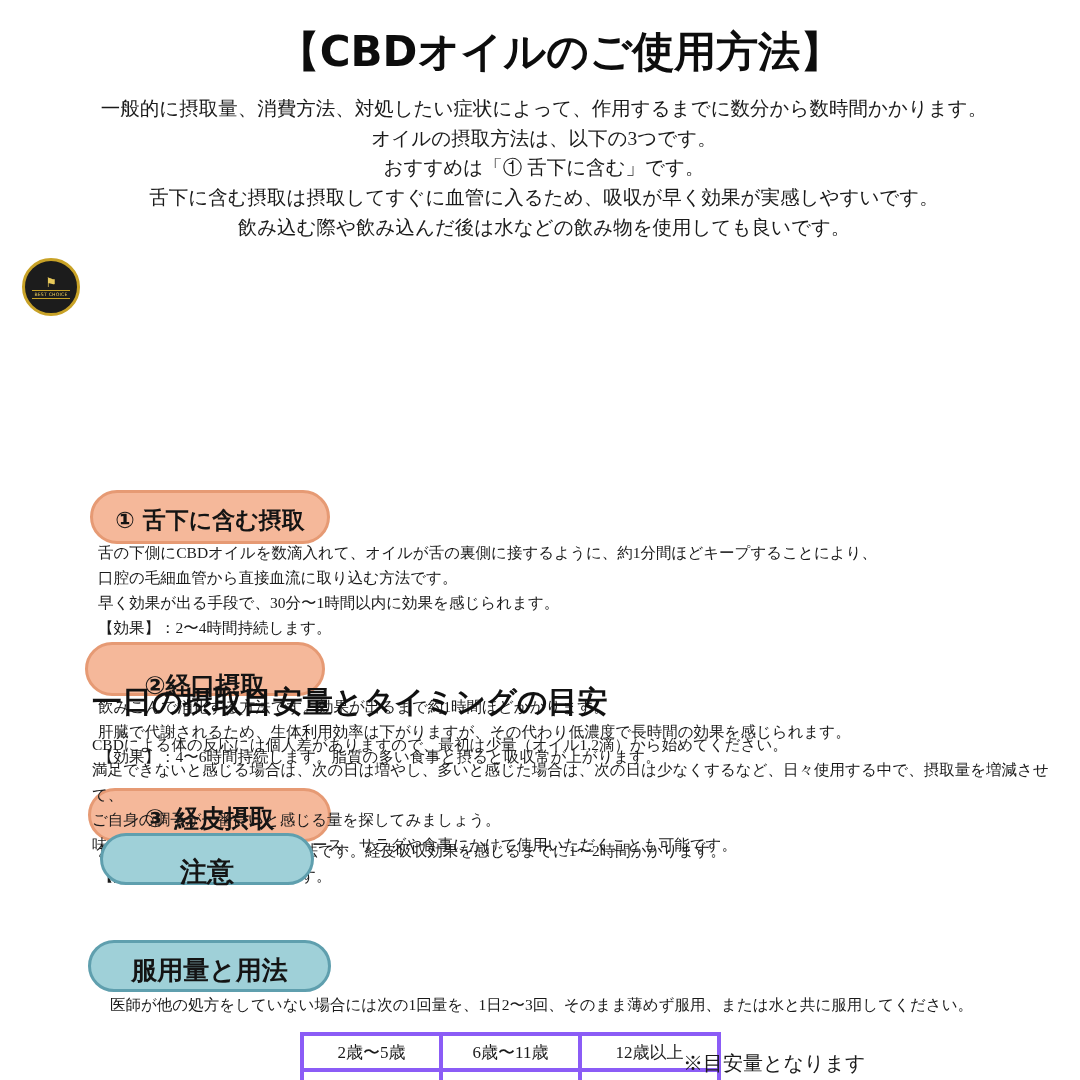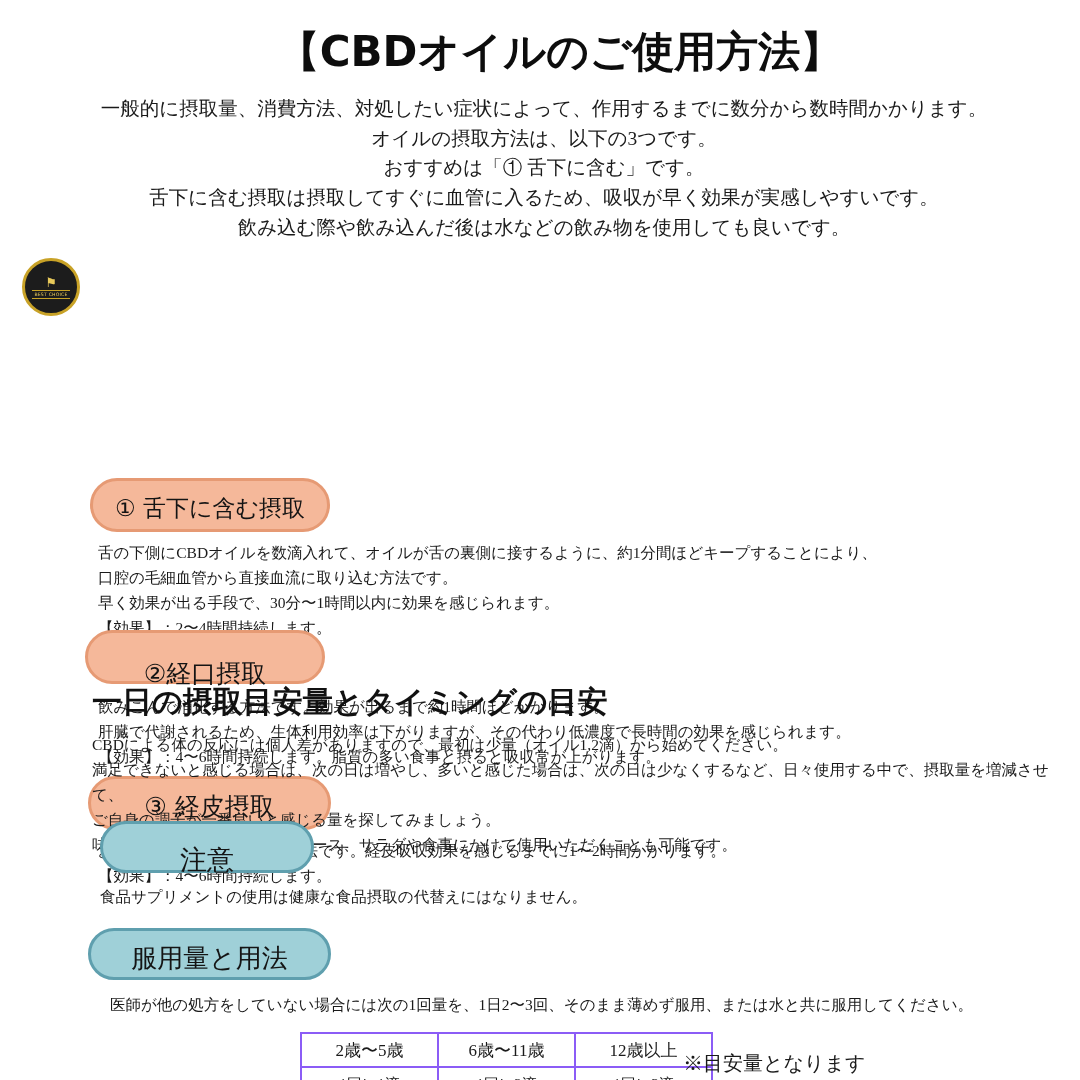--- a/index.html
+++ b/index.html
@@ -47,24 +47,25 @@
   .section {
     position: relative;
   }
   .pill {
     display: inline-block;
     border-radius: 40px;
     border: 3px solid #e7946f;
     background: #f4b99b;
     color: #141414;
     font-family: "DejaVu Sans", "Liberation Sans", sans-serif;
-    font-weight: normal;
+    font-weight: bold;
     text-align: center;
     line-height: 1;
     box-sizing: border-box;
+    margin-top: 12px;
   }
   .pill-o {
     border: 3px solid #e69a74;
     background: #f5b89a;
   }
   .pill-t {
     border: 3px solid #5f9fae;
     background: #9fd0d8;
   }
 
@@ -110,21 +111,21 @@
     font-size: 30px;
     color: #111;
   }
 
   
   table.dose {
     border-collapse: collapse;
     font-family: "Liberation Serif", serif;
   }
   table.dose td {
-    border: 2px solid #8b5cf6;
+    border: 4px solid #8b5cf6;
     text-align: center;
     padding: 3px 4px;
   }
   table.dose tr.head td {
     font-size: 17px;
     font-weight: normal;
     height: 26px;
     width: 127px;
   }
   table.dose tr.row td {
@@ -184,23 +185,20 @@
 
   <div class="h2" style="position:absolute; left:92px; top:658px;text-align:center;">一日の摂取目安量とタイミングの目安</div>
   <div class="body-text" style="position:absolute; left:92px; top:708px; width:960px;">
     <div>CBDによる体の反応には個人差がありますので、最初は少量（オイル1,2滴）から始めてください。</div>
     <div>満足できないと感じる場合は、次の日は増やし、多いと感じた場合は、次の日は少なくするなど、日々使用する中で、摂取量を増減させて、</div>
     <div>ご自身の調子が一番良いと感じる量を探してみましょう。</div>
     <div>味が苦手な方はコーヒーやジュース、サラダや食事にかけて使用いただくことも可能です。</div>
   </div>
 
   <div class="pill pill-t" style="position:absolute; left:100px; top:797px; width:214px; height:52px; font-size:27px; padding-top:22px;">注意</div>
-  <div class="body-text" style="position:absolute; left:100px; top:860px; width:920px;">
-    <div>食品サプリメントの使用は健康な食品摂取の代替えにはなりません。</div>
-  </div>
 
   <div class="pill pill-t" style="position:absolute; left:88px; top:904px; width:243px; height:52px; font-size:26px; padding-top:14px;">服用量と用法</div>
   <div class="body-text" style="position:absolute; left:110px; top:968px; width:940px;">
     <div>医師が他の処方をしていない場合には次の1回量を、1日2〜3回、そのまま薄めず服用、または水と共に服用してください。</div>
   </div>
 
   <table class="dose" style="position:absolute; left:300px; top:1008px;">
     <tbody>
         <tr class="head">
       <td>2歳〜5歳</td>

